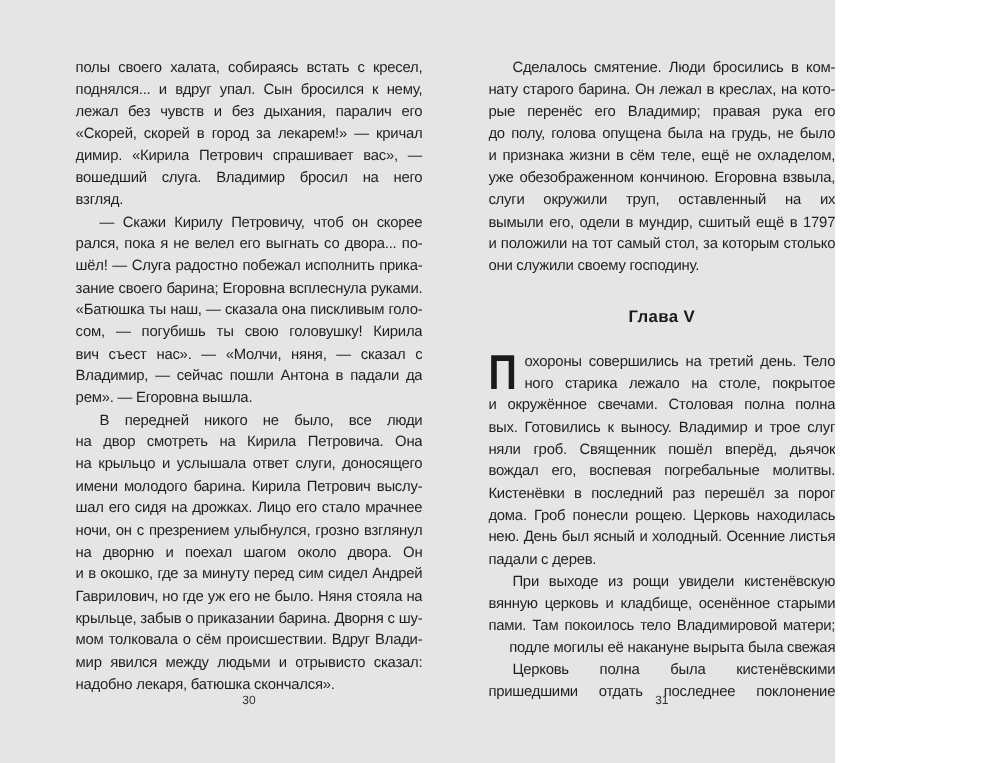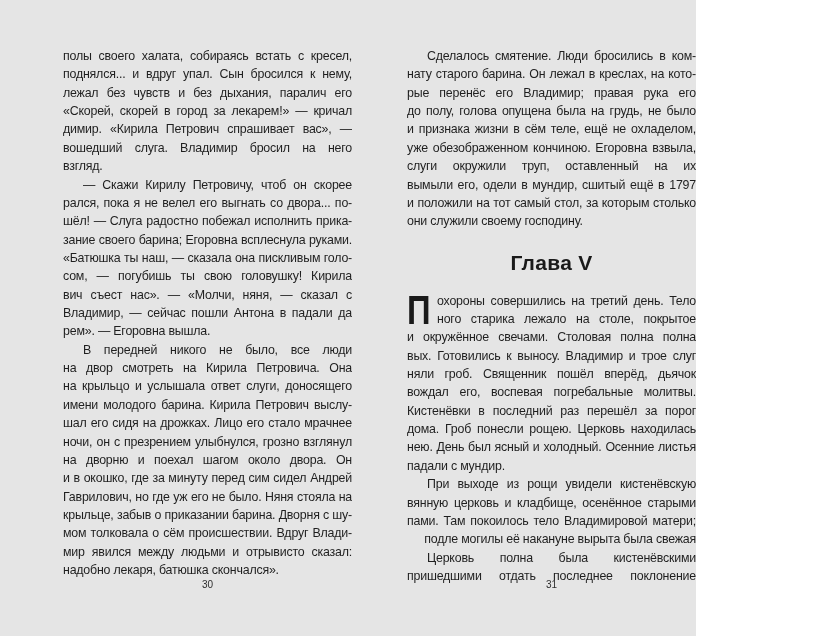--- a/index.html
+++ b/index.html
@@ -47,21 +47,21 @@
   .ln.fin {
     text-align: right;
     text-align-last: left;
   }
   .ln.ind { text-indent: 20px; }
 
   .chapter-heading {
     margin: 21px 0 18px 0;
     height: 22px;
     line-height: 22px;
-    font-size: 21px;
+    font-size: 14px;
     font-weight: bold;
     letter-spacing: 0.3px;
     text-align: center;
     text-align-last: center;
     color: #1a1a1a;
   }
 
   .dropcap {
     float: left;
     width: 26px;
@@ -148,21 +148,21 @@
         <span class="dropcap">П</span>
         <div class="ln">охороны совершились на третий день. Тело бед-</div>
         <div class="ln">ного старика лежало на столе, покрытое саваном</div>
         <div class="ln">и окружённое свечами. Столовая полна полна дворо-</div>
         <div class="ln">вых. Готовились к выносу. Владимир и трое слуг под-</div>
         <div class="ln">няли гроб. Священник пошёл вперёд, дьячок сопро-</div>
         <div class="ln">вождал его, воспевая погребальные молитвы. Хозяин</div>
         <div class="ln">Кистенёвки в последний раз перешёл за порог своего</div>
         <div class="ln">дома. Гроб понесли рощею. Церковь находилась за</div>
         <div class="ln">нею. День был ясный и холодный. Осенние листья</div>
-        <div class="ln fin">падали с мундир.</div>
+        <div class="ln fin">падали с дерев.</div>
       </div>
       <div class="para">
         <div class="ln ind">При выходе из рощи увидели кистенёвскую дере-</div>
         <div class="ln">вянную церковь и кладбище, осенённое старыми ли-</div>
         <div class="ln">пами. Там покоилось тело Владимировой матери; там</div>
         <div class="ln fin">подле могилы её накануне вырыта была свежая яма.</div>
       </div>
       <div class="para">
         <div class="ln ind">Церковь полна была кистенёвскими крестьянами,</div>
         <div class="ln">пришедшими отдать последнее поклонение господину</div>

